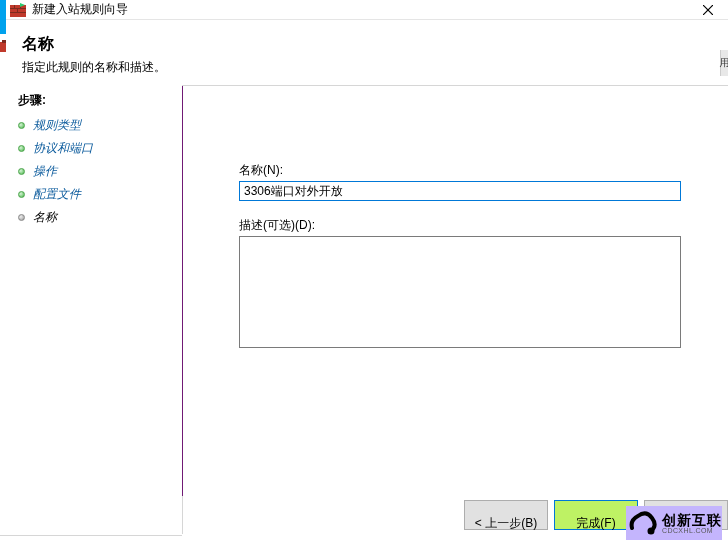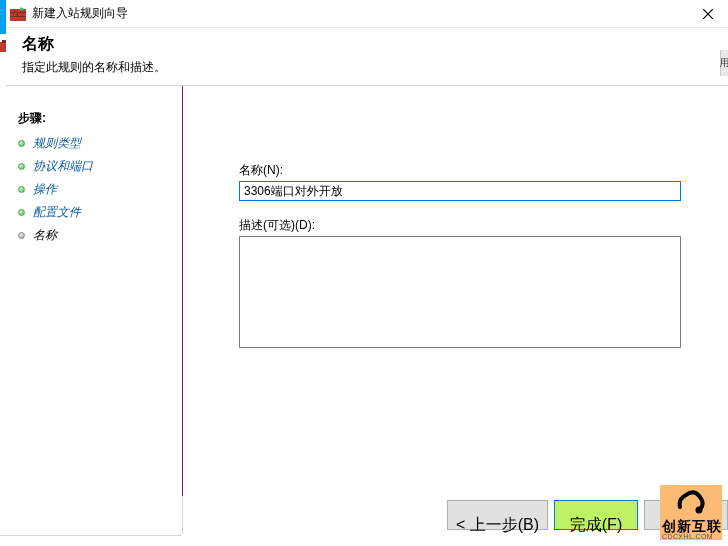--- a/index.html
+++ b/index.html
@@ -20,21 +20,21 @@
     background: #00a2ed;
   }
   .left-small-icon {
     position: absolute;
     left: 0; top: 40px;
     width: 10px; height: 14px;
   }
   .titlebar {
     position: absolute;
     left: 6px; right: 0; top: 0;
-    height: 28px;
+    height: 20px;
     background: #fff;
     border-bottom: 1px solid #e5e5e5;
     display: flex;
     align-items: center;
   }
   .titlebar .app-icon {
     width: 16px; height: 16px;
     margin: 0 6px 0 4px;
     display: inline-block;
   }
@@ -63,21 +63,21 @@
     font-weight: bold;
     color: #000;
   }
   .header p {
     margin: 0;
     font-size: 12px;
     color: #000;
   }
   .sidebar {
     position: absolute;
-    left: 6px; top: 100px; bottom: 12px;
+    left: 6px; top: 82px; bottom: 12px;
     width: 176px;
     background: #fff;
     padding: 10px 4px 0 12px;
   }
   .sidebar-heading {
     font-weight: bold;
     margin-bottom: 8px;
   }
   .step {
     display: flex;
@@ -143,21 +143,21 @@
     justify-content: flex-end;
     align-items: center;
     padding-right: 0;
   }
   .btn {
     min-width: 84px;
     height: 22px;
     margin-left: 6px;
     border: 1px solid #adadad;
     background: #e1e1e1;
-    font-size: 16px;
+    font-size: 12px;
     font-family: inherit;
     cursor: pointer;
     padding: 14px 8px;
   }
   .btn.primary {
     border: 1px solid #0078d7;
     background: #bef264;
   }
   .btn.cut {
     width: 60px;
@@ -171,23 +171,22 @@
     border-left: 1px solid #ccc;
     font-size: 10px;
     display:flex; align-items:center; justify-content:center;
     color:#333;
   }
   .watermark {
     position: absolute;
     right: 6px; bottom: 6px;
     display: flex;
     align-items: center;
-    background: #fdba74;
+    background: #c4b5fd;
     pointer-events: none;
-    flex-direction: column;
   }
   .watermark .logo {
     width: 34px; height: 34px;
     display:flex; align-items:center; justify-content:center;
   }
   .watermark .txt {
     display:flex;
     flex-direction: column;
     margin-left: 2px;
     line-height: 1.0;

